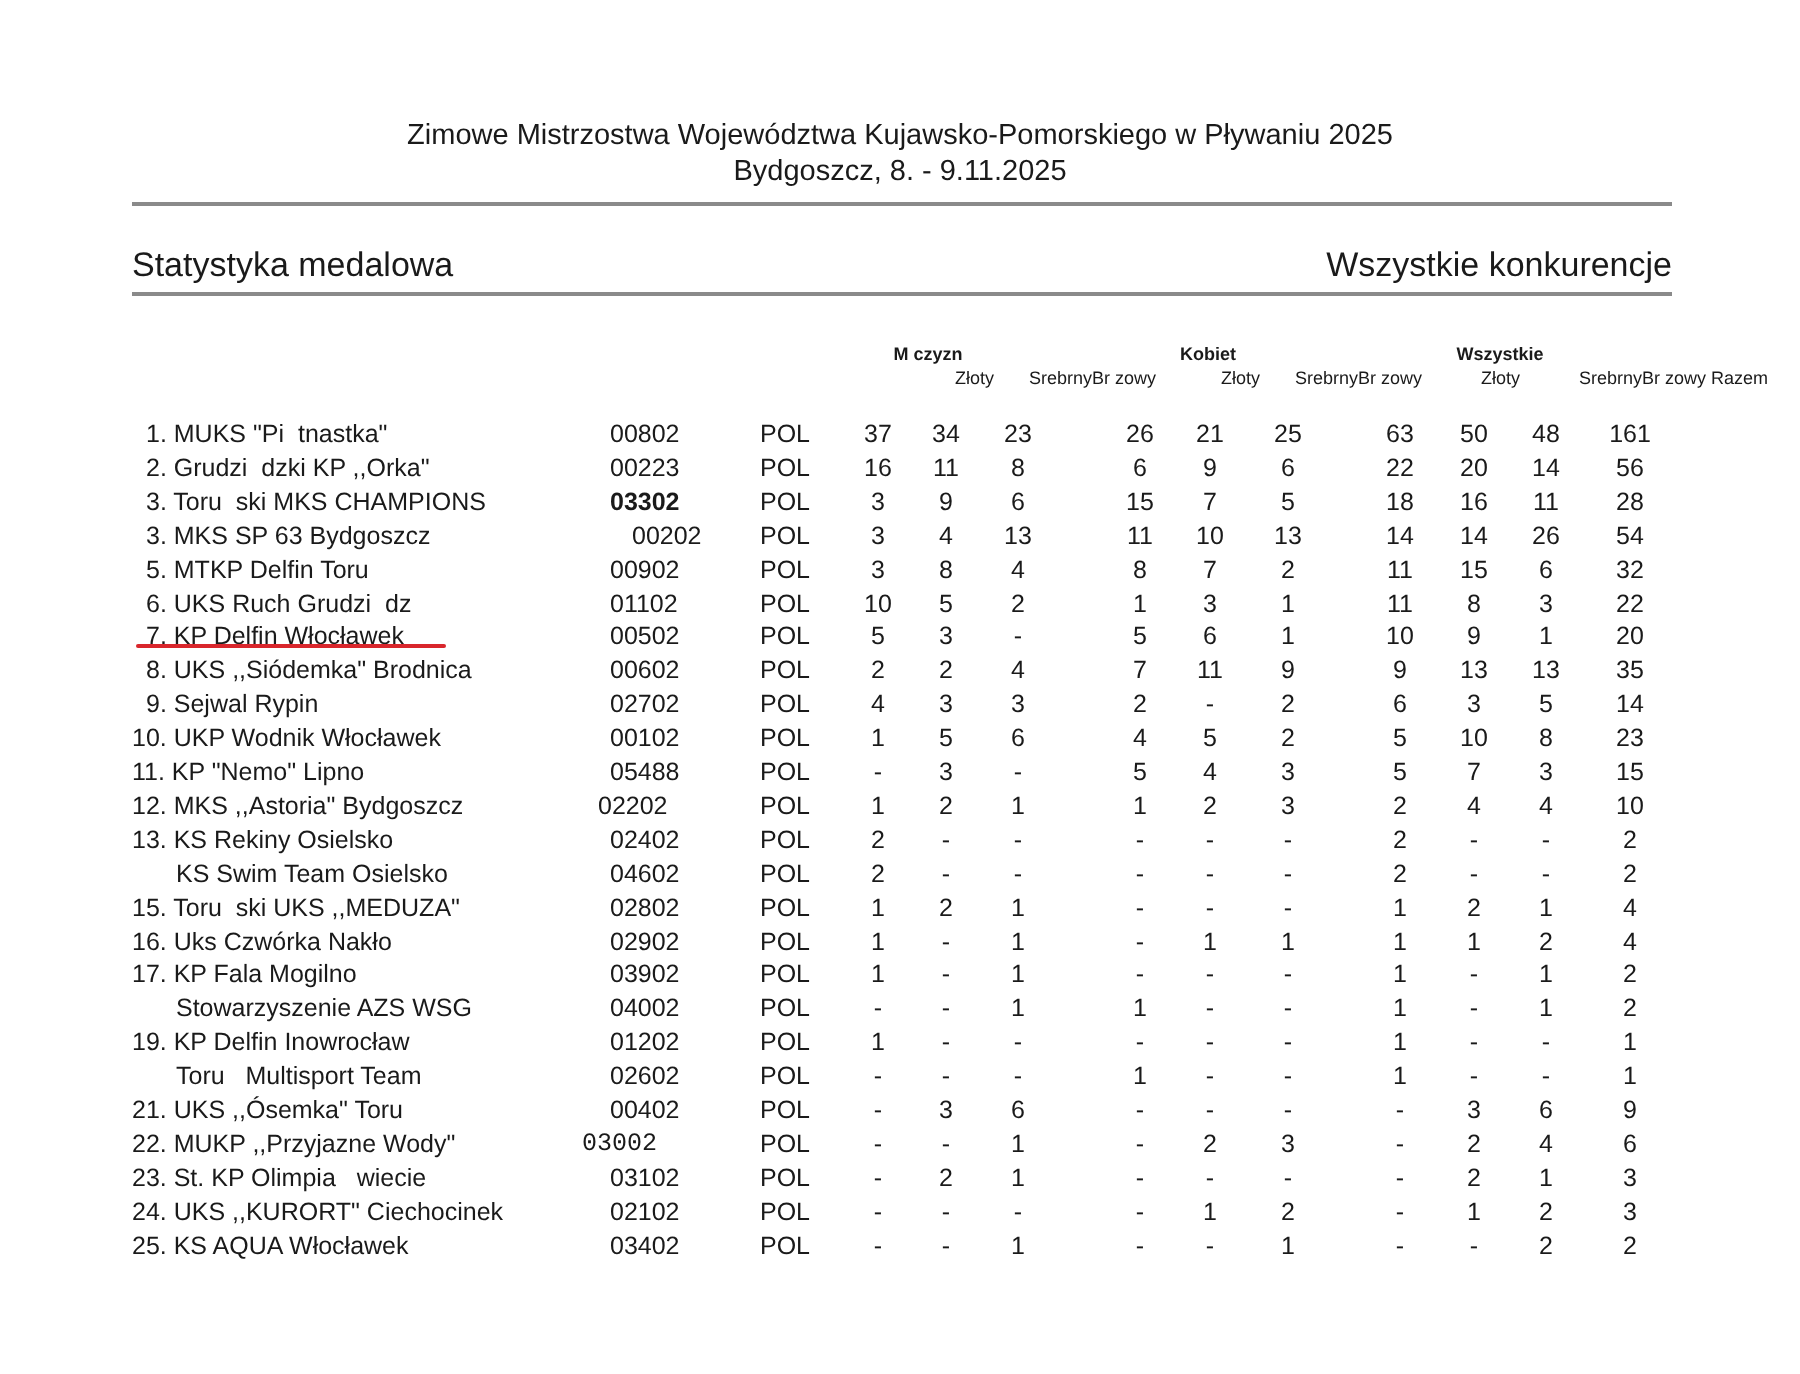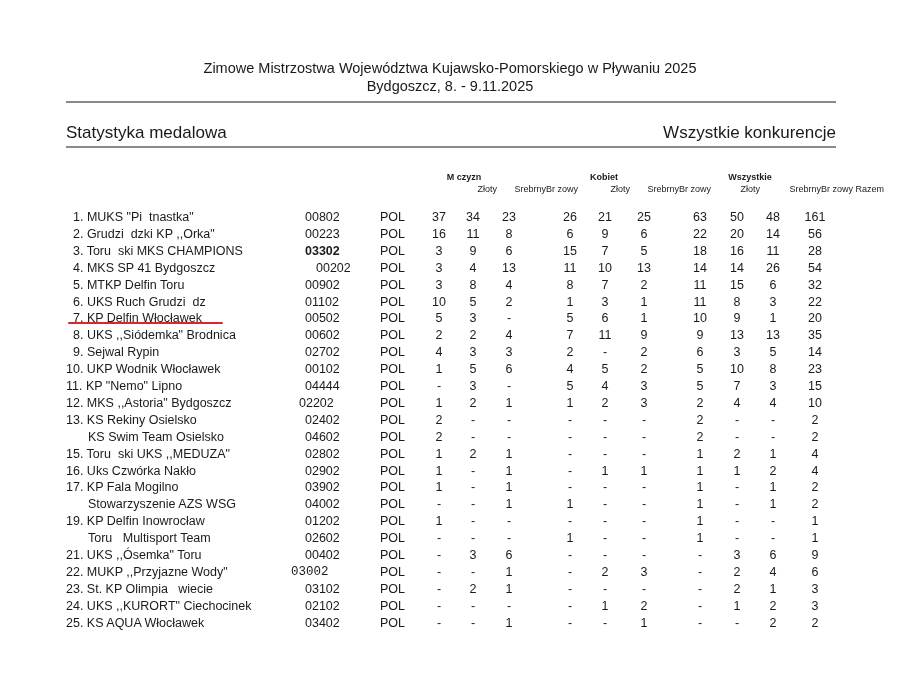--- a/index.html
+++ b/index.html
@@ -83,21 +83,21 @@
       <span class="cell num" style="left: 494px;">6</span>
       <span class="cell num" style="left: 555px;">15</span>
       <span class="cell num" style="left: 590px;">7</span>
       <span class="cell num" style="left: 629px;">5</span>
       <span class="cell num" style="left: 685px;">18</span>
       <span class="cell num" style="left: 722px;">16</span>
       <span class="cell num" style="left: 758px;">11</span>
       <span class="cell num" style="left: 800px;">28</span>
     </div>
     <div class="row" style="top: 260.7px;">
-      <span class="cell" style="left: 73px;">4. MKS SP 41 Bydgoszcz</span>
+      <span class="cell" style="left: 73px;">3. MKS SP 63 Bydgoszcz</span>
       <span class="cell" style="left: 316px;">00202</span>
       <span class="cell" style="left: 380px;">POL</span>
       <span class="cell num" style="left: 424px;">3</span>
       <span class="cell num" style="left: 458px;">4</span>
       <span class="cell num" style="left: 494px;">13</span>
       <span class="cell num" style="left: 555px;">11</span>
       <span class="cell num" style="left: 590px;">10</span>
       <span class="cell num" style="left: 629px;">13</span>
       <span class="cell num" style="left: 685px;">14</span>
       <span class="cell num" style="left: 722px;">14</span>
@@ -189,21 +189,21 @@
       <span class="cell num" style="left: 555px;">4</span>
       <span class="cell num" style="left: 590px;">5</span>
       <span class="cell num" style="left: 629px;">2</span>
       <span class="cell num" style="left: 685px;">5</span>
       <span class="cell num" style="left: 722px;">10</span>
       <span class="cell num" style="left: 758px;">8</span>
       <span class="cell num" style="left: 800px;">23</span>
     </div>
     <div class="row" style="top: 379px;">
       <span class="cell" style="left: 66px;">11. KP "Nemo" Lipno</span>
-      <span class="cell" style="left: 305px;">04444</span>
+      <span class="cell" style="left: 305px;">05488</span>
       <span class="cell" style="left: 380px;">POL</span>
       <span class="cell num" style="left: 424px;">-</span>
       <span class="cell num" style="left: 458px;">3</span>
       <span class="cell num" style="left: 494px;">-</span>
       <span class="cell num" style="left: 555px;">5</span>
       <span class="cell num" style="left: 590px;">4</span>
       <span class="cell num" style="left: 629px;">3</span>
       <span class="cell num" style="left: 685px;">5</span>
       <span class="cell num" style="left: 722px;">7</span>
       <span class="cell num" style="left: 758px;">3</span>

